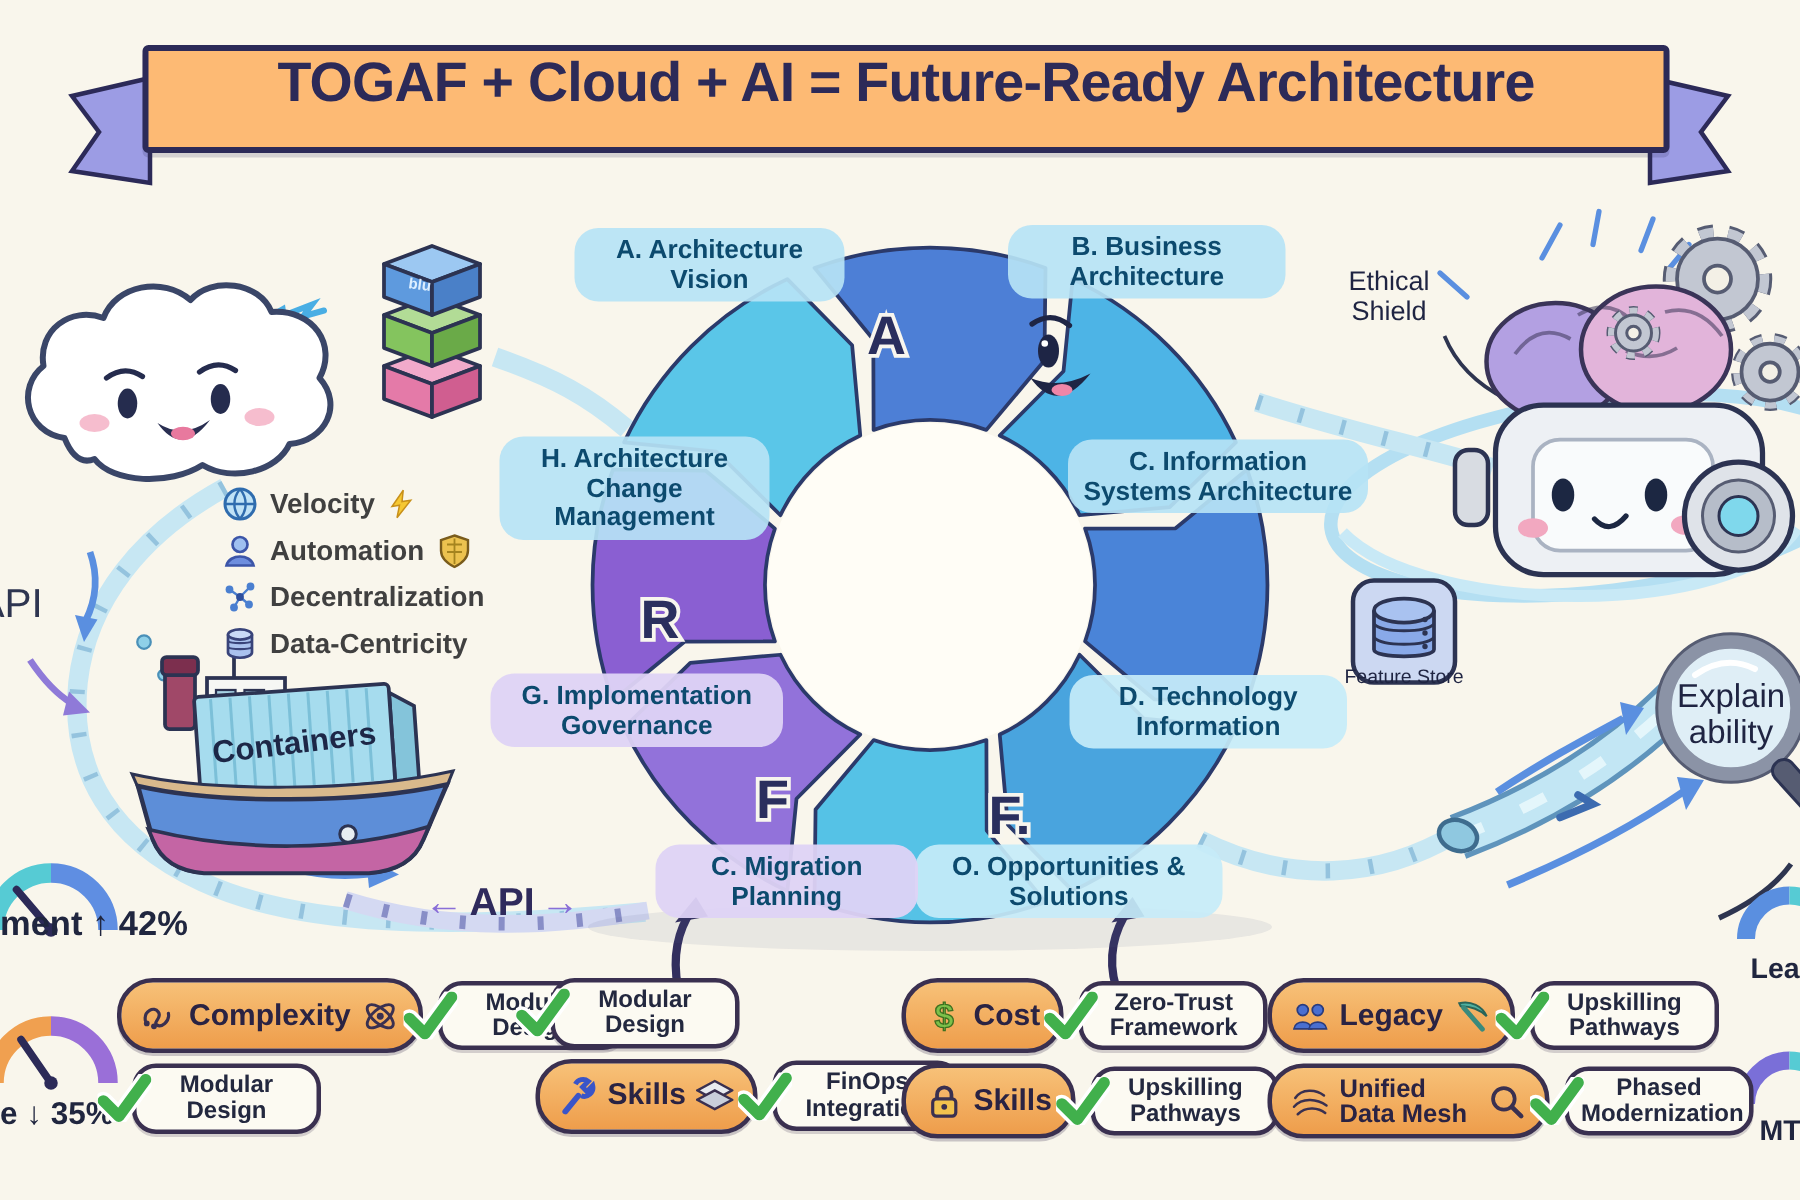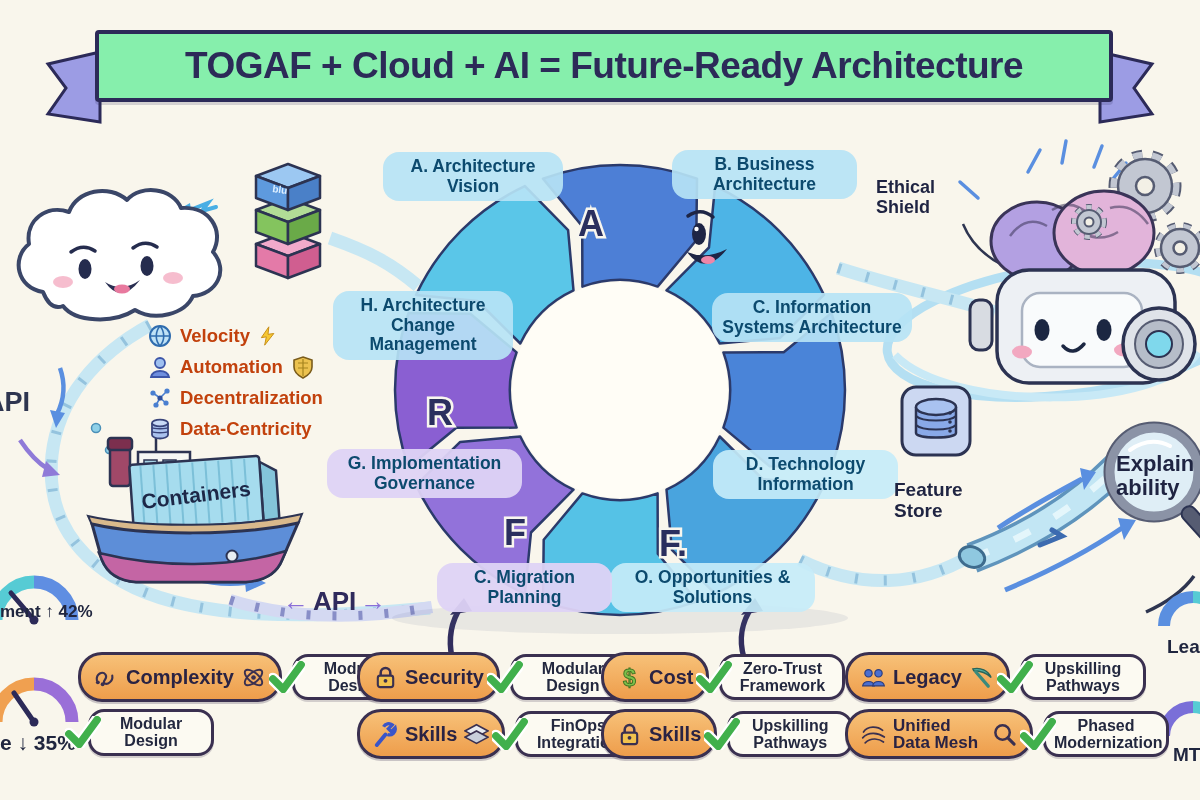--- a/index.html
+++ b/index.html
@@ -1,51 +1,51 @@
 <!DOCTYPE html>
 <html><head>
 <meta charset="utf-8">
 <style>
   html,body{margin:0;padding:0;background:#e8e8e8;}
   #stage{position:relative;width:1200px;height:800px;overflow:hidden;background:#f9f6ec;
          font-family:"Liberation Sans","DejaVu Sans",sans-serif;color:#232a46;}
   .st{position:absolute;}
   svg{display:block;}
   
-  #banner{left:95px;top:30px;width:1010px;height:64px;background:#86efac;border:4px solid #2c2a58;
-          border-radius:4px;display:flex;align-items:center;justify-content:center;z-index:5;
+  #banner{left:95px;top:30px;width:1010px;height:64px;background:#fdba74;border:4px solid #2c2a58;
+          border-radius:4px;display:flex;align-items:flex-start;justify-content:center;z-index:5;
           box-shadow:0 3px 0 rgba(44,42,88,.18);}
   #banner .t{font-size:37px;font-weight:bold;color:#2c2a58;letter-spacing:-.5px;white-space:nowrap;}
   
   .pill{position:absolute;z-index:4;text-align:center;font-weight:bold;font-size:17.5px;line-height:1.12;
         color:#0c4a6e;border-radius:16px;padding:5px 10px;}
   .pill-blue{background:rgba(182,227,245,.92);}
   .pill-purple{background:rgba(222,211,246,.95);}
   .pill-cyan{background:rgba(198,236,248,.92);}
   
   #drivers{left:148px;top:322px;z-index:4;display:flex;flex-direction:column;gap:4px;}
-  .drow{display:flex;align-items:center;gap:8px;height:27px;font-size:18.5px;font-weight:bold;color:#c2410c;}
+  .drow{display:flex;align-items:center;gap:8px;height:27px;font-size:18.5px;font-weight:bold;color:#404040;}
   .icn{display:inline-block;width:24px;height:24px;flex:none;}
   .icn svg{width:100%;height:100%;}
   .icn.sm{width:20px;height:20px;}
   
   .bgroup{position:absolute;z-index:5;display:flex;flex-direction:column;gap:7px;}
   .brow{display:flex;align-items:center;}
   .bpill{display:inline-flex;align-items:center;gap:7px;padding:5px 13px;border:3px solid #3a3050;border-radius:24px;
          background:linear-gradient(180deg,#f7c178,#ee9d4b);box-shadow:0 2px 0 rgba(60,48,80,.25);
          font-size:20px;font-weight:bold;color:#2a2343;white-space:nowrap;min-height:34px;}
   .bpill .blabel.wrap{white-space:normal;width:92px;line-height:1;font-size:17px;}
   .bicon{display:inline-block;width:25px;height:25px;flex:none;}
   .bicon svg{width:100%;height:100%;}
   .bcheck{width:36px;height:32px;margin:0 -13px;z-index:2;flex:none;position:relative;}
   .bcheck svg{width:100%;height:100%;}
   .bres{border:3px solid #3a3050;border-radius:16px;background:#fcfaf2;padding:3px 8px;font-size:16px;font-weight:bold;
         color:#23283f;text-align:center;line-height:1.08;width:104px;box-shadow:0 2px 0 rgba(60,48,80,.2);}
   
-  .plain{position:absolute;z-index:4;font-weight:bold;color:#1f2442;text-align:left;line-height:1.1;}
+  .plain{position:absolute;z-index:4;font-weight:normal;color:#1f2442;text-align:center;line-height:1.1;}
   #api-center{display:flex;align-items:center;gap:4px;font-size:26px;font-weight:bold;z-index:4;}
   #api-center .arr{color:#8a6fd8;} #api-center .lbl{color:#2f2a5c;}
   .glabel{position:absolute;z-index:4;font-weight:bold;color:#20263f;white-space:nowrap;}
 </style>
 </head>
 <body>
 
 <div id="stage">
 
   <svg class="st" style="left:0;top:0;z-index:1;" width="1200" height="800">
@@ -307,21 +307,21 @@
 
   <svg class="st" style="left:898px;top:383px;z-index:3;" width="76" height="76" viewBox="0 0 76 76">
     <rect x="4" y="4" width="68" height="68" rx="14" fill="#ccd8f2" stroke="#2c3352" stroke-width="3"></rect>
     <path d="M 18 24 V 50 C 18 56 58 56 58 50 V 24" fill="#89a9e8" stroke="#2c3352" stroke-width="2.5"></path>
     <ellipse cx="38" cy="24" rx="20" ry="8" fill="#a9c2f0" stroke="#2c3352" stroke-width="2.5"></ellipse>
     <path d="M 18 33 C 24 39 52 39 58 33 M 18 42 C 24 48 52 48 58 42" fill="none" stroke="#2c3352" stroke-width="2"></path>
     <circle cx="52" cy="30" r="1.8" fill="#2c3352"></circle>
       <circle cx="52" cy="39" r="1.8" fill="#2c3352"></circle>
       <circle cx="52" cy="48" r="1.8" fill="#2c3352"></circle>
   </svg>
-  <div class="plain" style="left:894px;top:480px;width:84px;font-size:19px;">Feature Store</div>
+  <div class="plain" style="left:894px;top:444px;width:84px;font-size:13px;">Feature Store</div>
 
   <svg class="st" style="left:1102px;top:418px;z-index:3;" width="98" height="135" viewBox="0 0 98 135">
     <circle cx="52" cy="54" r="49" fill="none" stroke="#565c72" stroke-width="3"></circle>
     <circle cx="52" cy="54" r="44" fill="#dfeef6" stroke="#8b93a6" stroke-width="9"></circle>
     <path d="M 28 32 Q 48 18 68 28" fill="none" stroke="#ffffff" stroke-width="4" stroke-linecap="round"></path>
     <rect x="80" y="88" width="15" height="44" rx="7" fill="#565c72" stroke="#2c3352" stroke-width="2" transform="rotate(-42 88 96)"></rect>
   </svg>
   <div class="plain" style="left:1116px;top:452px;width:76px;font-size:22px;z-index:4;">
     <div>Explain</div>
     <div>ability</div>
@@ -333,21 +333,21 @@
     <span class="lbl">API</span>
     <span class="arr">→</span>
   </div>
 
   <svg class="st" style="left:-12px;top:550px;z-index:3;" width="96" height="78" viewBox="0 0 96 78">
     <path d="M 8 70 A 38 38 0 0 1 46 32" fill="none" stroke="#56cbd4" stroke-width="13"></path>
     <path d="M 46 32 A 38 38 0 0 1 84 70" fill="none" stroke="#5f8ee2" stroke-width="13"></path>
     <line x1="46" y1="70" x2="23" y2="43" stroke="#2c2a58" stroke-width="5" stroke-linecap="round"></line>
     <circle cx="46" cy="70" r="4.5" fill="#2c2a58"></circle>
   </svg>
-  <div class="glabel" style="left:0px;top:602px;font-size:17px;">ment ↑ 42%</div>
+  <div class="glabel" style="left:0px;top:602px;font-size:23px;">ment ↑ 42%</div>
   <svg class="st" style="left:-12px;top:652px;z-index:3;" width="96" height="78" viewBox="0 0 96 78">
     <path d="M 8 70 A 38 38 0 0 1 46 32" fill="none" stroke="#f0a050" stroke-width="13"></path>
     <path d="M 46 32 A 38 38 0 0 1 84 70" fill="none" stroke="#9a6fd8" stroke-width="13"></path>
     <line x1="46" y1="70" x2="26" y2="41" stroke="#2c2a58" stroke-width="5" stroke-linecap="round"></line>
     <circle cx="46" cy="70" r="4.5" fill="#2c2a58"></circle>
   </svg>
   <div class="glabel" style="left:0px;top:731px;font-size:21px;">e ↓ 35%</div>
 
   <svg class="st" style="left:1158px;top:572px;z-index:3;" width="70" height="62" viewBox="0 0 70 62">
     <path d="M 6 54 A 29 29 0 0 1 35 25" fill="none" stroke="#5a8fe0" stroke-width="12"></path>
@@ -393,30 +393,20 @@
             <path d="M4 19 L15 30 L34 4" fill="none" stroke="#ffffff" stroke-width="13" stroke-linecap="round" stroke-linejoin="round"></path>
             <path d="M4 19 L15 30 L34 4" fill="none" stroke="#41b04c" stroke-width="8" stroke-linecap="round" stroke-linejoin="round"></path>
           </svg>
         </span>
       <span class="bres">Modular Design</span>
     </div>
   </div>
 
   <div class="bgroup" style="left:357px;top:652px;">
     <div class="brow">
-      <span class="bpill">
-          <span class="bicon">
-            <svg viewBox="0 0 24 26">
-              <path d="M7 11 V8 a5 5 0 0 1 10 0 V11" fill="none" stroke="#3a3050" stroke-width="2.6"></path>
-              <rect x="4" y="11" width="16" height="12" rx="2.5" fill="#f2c24e" stroke="#3a3050" stroke-width="2.2"></rect>
-              <circle cx="12" cy="16.5" r="2" fill="#3a3050"></circle>
-            </svg>
-          </span>
-          <span class="blabel">Security</span>
-        </span>
       <span class="bcheck">
           <svg viewBox="0 0 38 34">
             <path d="M4 19 L15 30 L34 4" fill="none" stroke="#ffffff" stroke-width="13" stroke-linecap="round" stroke-linejoin="round"></path>
             <path d="M4 19 L15 30 L34 4" fill="none" stroke="#41b04c" stroke-width="8" stroke-linecap="round" stroke-linejoin="round"></path>
           </svg>
         </span>
       <span class="bres">Modular Design</span>
     </div>
     <div class="brow">
       <span class="bpill">

